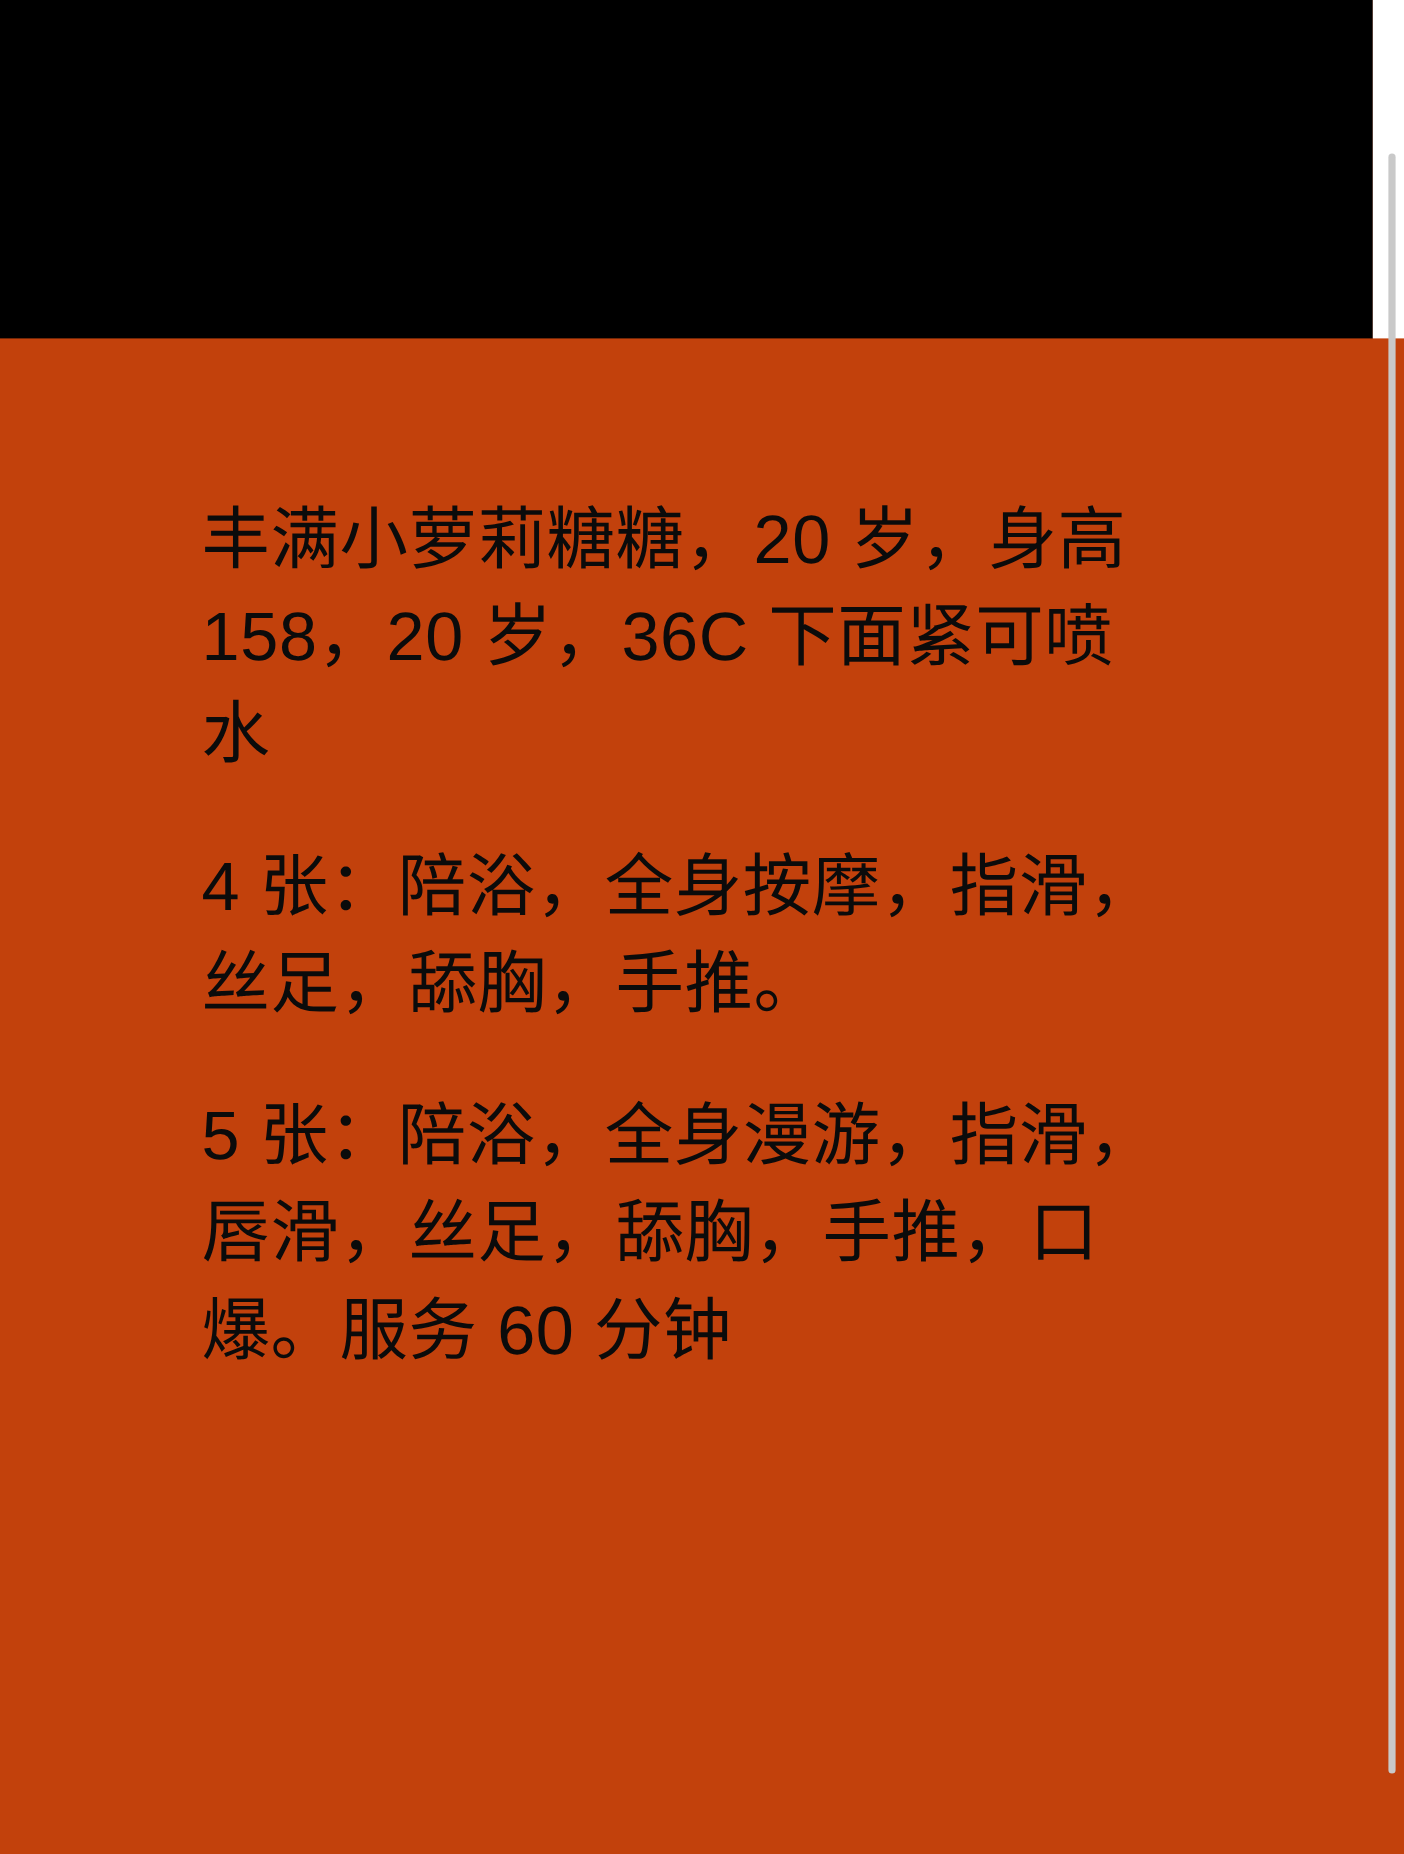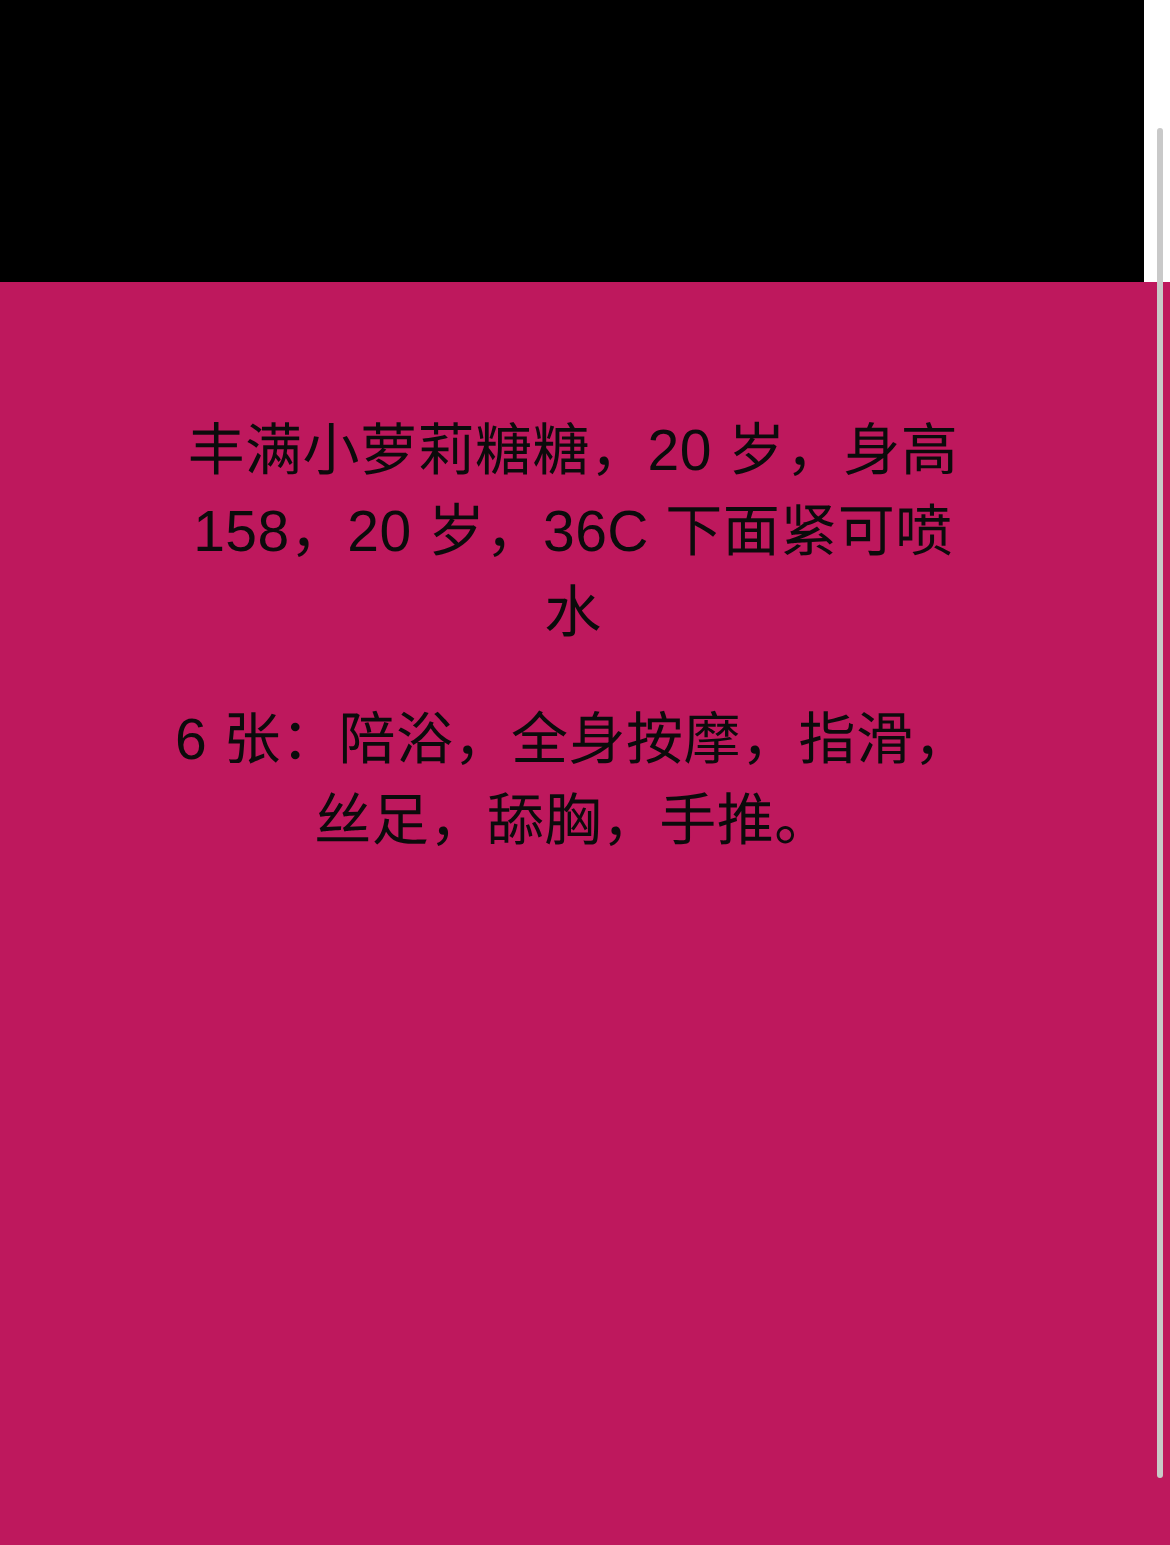--- a/index.html
+++ b/index.html
@@ -5,24 +5,23 @@
 <style>
   html, body {
     margin: 0;
     padding: 0;
     background: #ffffff;
   }
   .page {
     position: relative;
     width: 1170px;
     height: 1545px;
-    background: #be185d;
+    background: #c2410c;
     overflow: hidden;
     font-family: "Liberation Sans", "DejaVu Sans", sans-serif;
-    text-align: center;
   }
   
   .top-banner {
     position: absolute;
     left: 0;
     top: 0;
     width: 1144px;
     height: 282px;
     background: #000000;
   }
@@ -68,16 +67,17 @@
 <body>
 
 <div class="page">
 
   <div class="top-banner"></div>
   <div class="right-gutter"></div>
   <div class="scrollbar"></div>
 
   <div class="content">
     <p class="para">丰满小萝莉糖糖，20 岁，身高 158，20 岁，36C  下面紧可喷水</p>
-    <p class="para">6 张：陪浴，全身按摩，指滑，丝足，舔胸，手推。</p>
+    <p class="para">4 张：陪浴，全身按摩，指滑，丝足，舔胸，手推。</p>
+    <p class="para">5 张：陪浴，全身漫游，指滑，唇滑，丝足，舔胸，手推，口爆。服务 60 分钟</p>
   </div>
 
 </div>
 
 </body></html>

